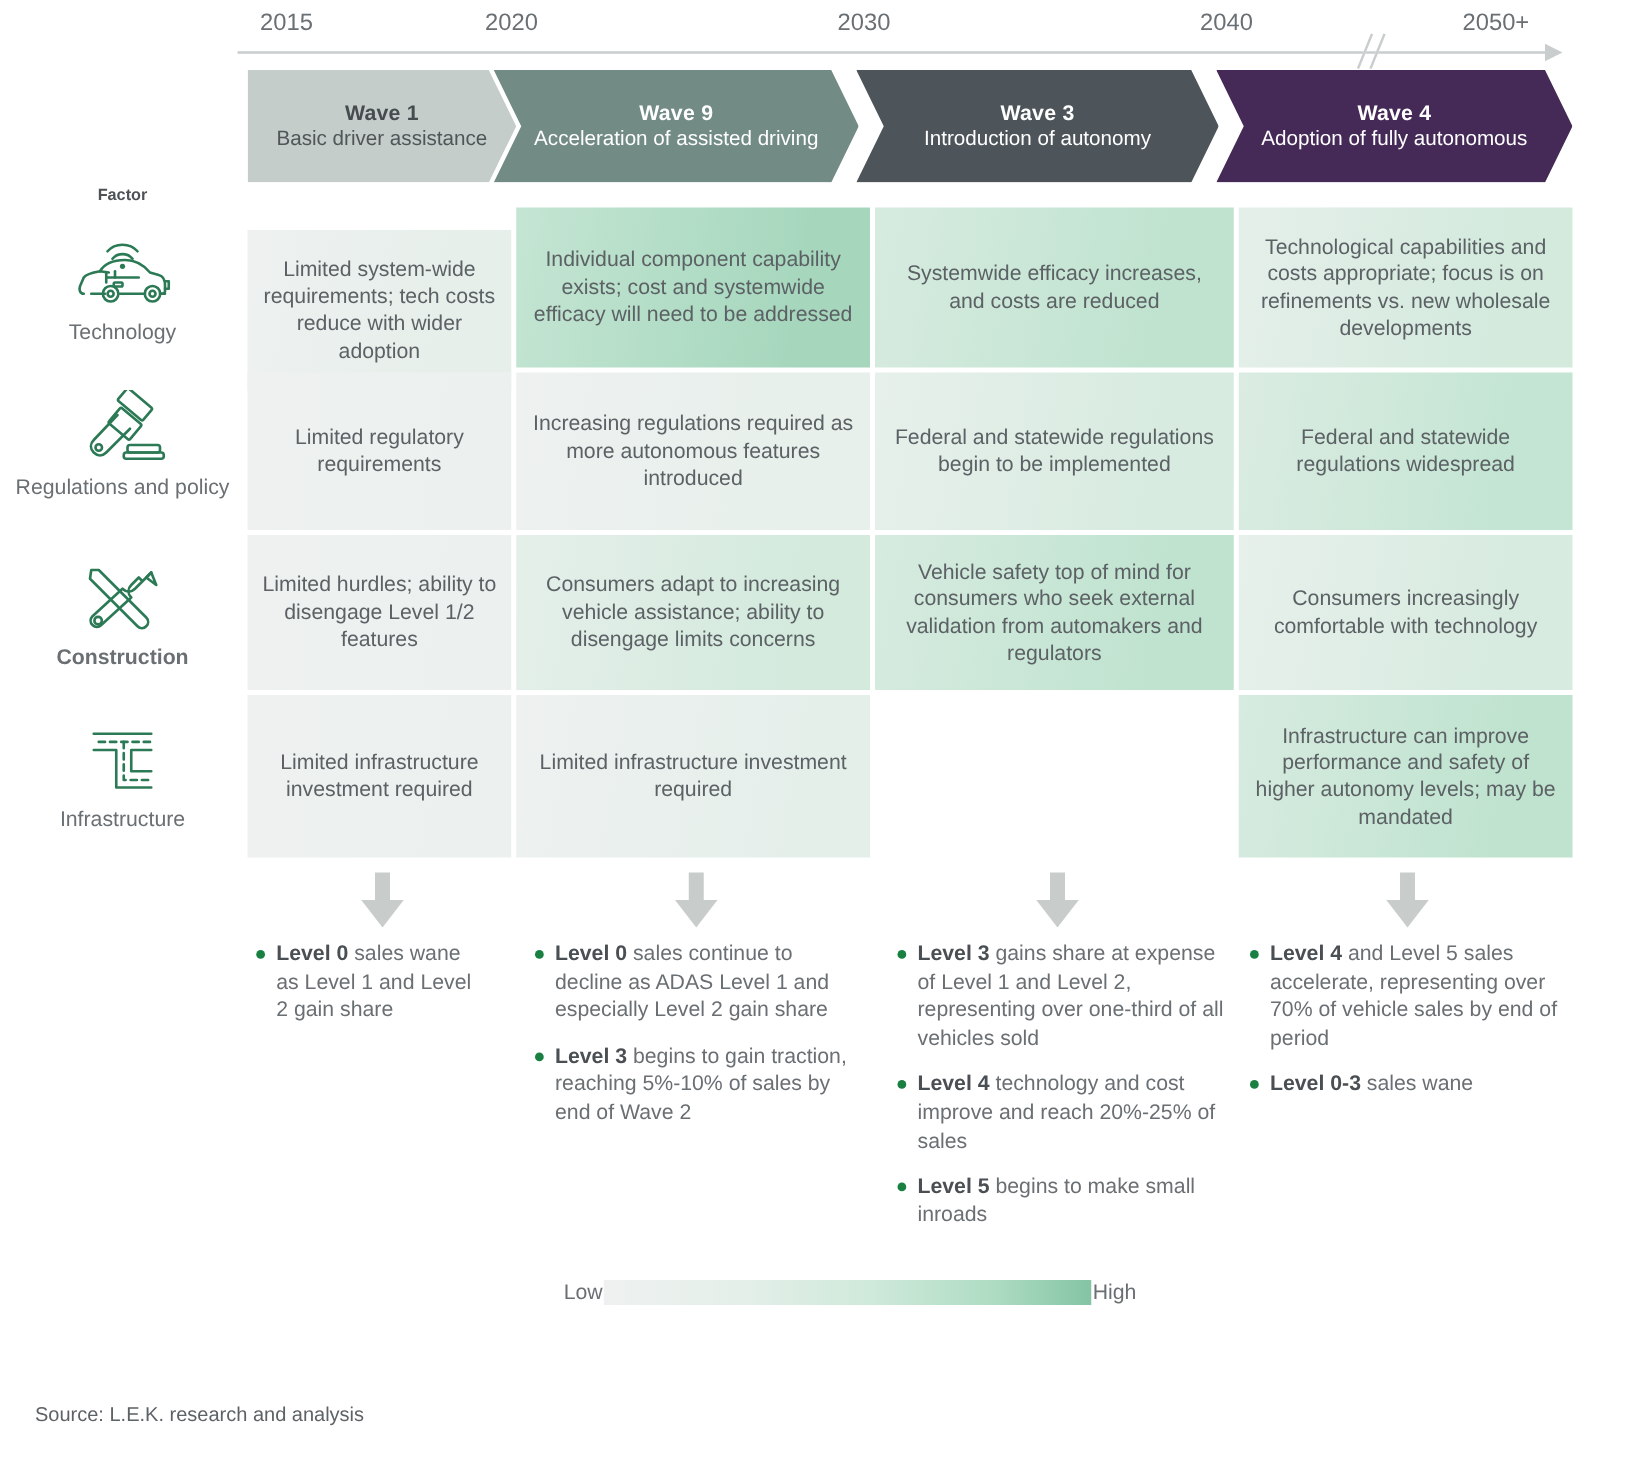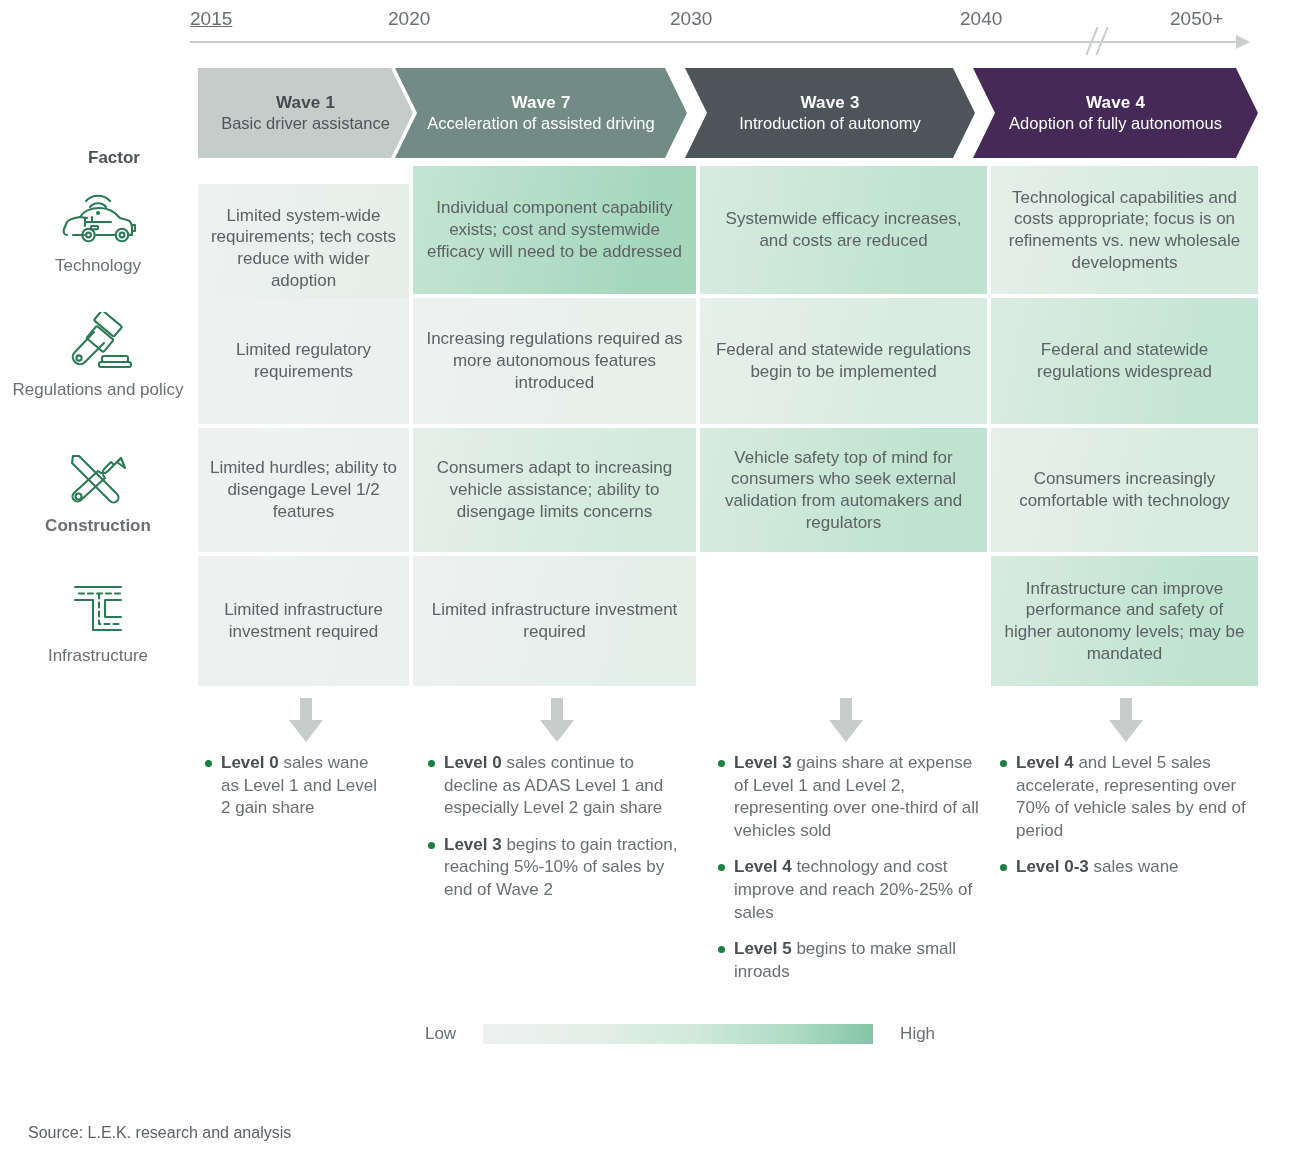--- a/index.html
+++ b/index.html
@@ -28,40 +28,40 @@
     border-left:2px solid #c9cdce; transform:rotate(22deg);
   }
   .tl-break span.a { left:4px; }
   .tl-break span.b { left:14px; }
 
   
   #waves { position:absolute; left:198px; top:56px; width:1060px; height:90px; }
   .wave {
     position:absolute; top:0; height:90px;
     display:flex; flex-direction:column; align-items:center; justify-content:center;
-    color:#ffffff; text-align:center; line-height:1.22;margin-top:12px;
+    color:#ffffff; text-align:center; line-height:1.22;
   }
   .wave .w-title { font-size:17px; font-weight:bold; letter-spacing:.2px; }
   .wave .w-sub   { font-size:16.5px; font-weight:normal; }
   .wave.w1 { left:0px;   width:215px;
     background:#c4cdc9; color:#4f5559;
     clip-path:polygon(0 0, 193px 0, 215px 50%, 193px 100%, 0 100%); }
   .wave.w1 .w-title { color:#464b4f; }
   .wave.w2 { left:197px; width:292px; background:#728b84;
     clip-path:polygon(0 0, 270px 0, 292px 50%, 270px 100%, 0 100%, 22px 50%); }
   .wave.w3 { left:487px; width:290px; background:#4d555b;
     clip-path:polygon(0 0, 268px 0, 290px 50%, 268px 100%, 0 100%, 22px 50%); }
   .wave.w4 { left:775px; width:285px; background:#452a57;
     clip-path:polygon(0 0, 263px 0, 285px 50%, 263px 100%, 0 100%, 22px 50%); }
   .wave.w1 .wpad, .wave .wpad { padding:0 18px; }
 
   
   #factor-head {
     position:absolute; left:0px; top:148px; width:196px;
-    text-align:center; font-size:17px; font-weight:bold; color:#4d5257;margin-left:16px;
+    text-align:center; font-size:13px; font-weight:bold; color:#4d5257;
   }
   .factor {
     position:absolute; left:0; width:196px;
     display:flex; flex-direction:column; align-items:center; justify-content:flex-end;
   }
   .factor .ficon { height:62px; display:flex; align-items:center; justify-content:center; }
   .factor .flabel {
     font-size:17px; color:#6a6f73; text-align:center; line-height:1.2; margin-top:6px;
   }
   .f1 { top:188px; }
@@ -108,57 +108,57 @@
   }
   .blist li b { color:#4a4f54; font-weight:bold; }
   .bl1 { left:205px; width:175px; }
   .bl2 { left:428px; width:262px; }
   .bl3 { left:718px; width:268px; }
   .bl4 { left:1000px; width:262px; }
 
   
   #legend { position:absolute; left:330px; top:1024px; width:700px; height:60px; }
   #legend .lg-title { text-align:center; font-size:17px; color:#63686c; margin-bottom:8px; }
-  #legend .lg-row { display:flex; align-items:center; justify-content:center; gap:27px; }
+  #legend .lg-row { display:flex; align-items:center; justify-content:center; gap:1px; }
   #legend .lg-low, #legend .lg-high { font-size:17px; color:#6a6f73; }
   #legend .lg-bar {
     width:390px; height:20px;
     background:linear-gradient(to right,#eef1f0 0%,#e4efe9 25%,#cfe9da 50%,#aedcc3 75%,#84c4a4 100%);
   }
 
   
   #source { position:absolute; left:28px; top:1124px; font-size:16px; color:#5d6266; }
 </style>
 </head>
 <body>
 
 <div id="timeline">
   <div class="tl-line"></div>
   <div class="tl-arrow"></div>
   <div class="tl-break">
     <span class="a"></span>
       <span class="b"></span>
   </div>
-  <div class="tl-label" style="left: 0; text-decoration: underline;">2015</div>
+  <div class="tl-label" style="left: 18px;">2015</div>
   <div class="tl-label" style="left: 198px;">2020</div>
   <div class="tl-label" style="left: 480px;">2030</div>
   <div class="tl-label" style="left: 770px;">2040</div>
   <div class="tl-label" style="left: 980px;">2050+</div>
 </div>
 
 <div id="waves">
   <div class="wave w1">
     <div class="wpad">
       <div class="w-title">Wave 1</div>
       <div class="w-sub">Basic driver assistance</div>
     </div>
   </div>
   <div class="wave w2">
     <div class="wpad">
-      <div class="w-title">Wave 7</div>
+      <div class="w-title">Wave 9</div>
       <div class="w-sub">Acceleration of assisted driving</div>
     </div>
   </div>
   <div class="wave w3">
     <div class="wpad">
       <div class="w-title">Wave 3</div>
       <div class="w-sub">Introduction of autonomy</div>
     </div>
   </div>
   <div class="wave w4">

